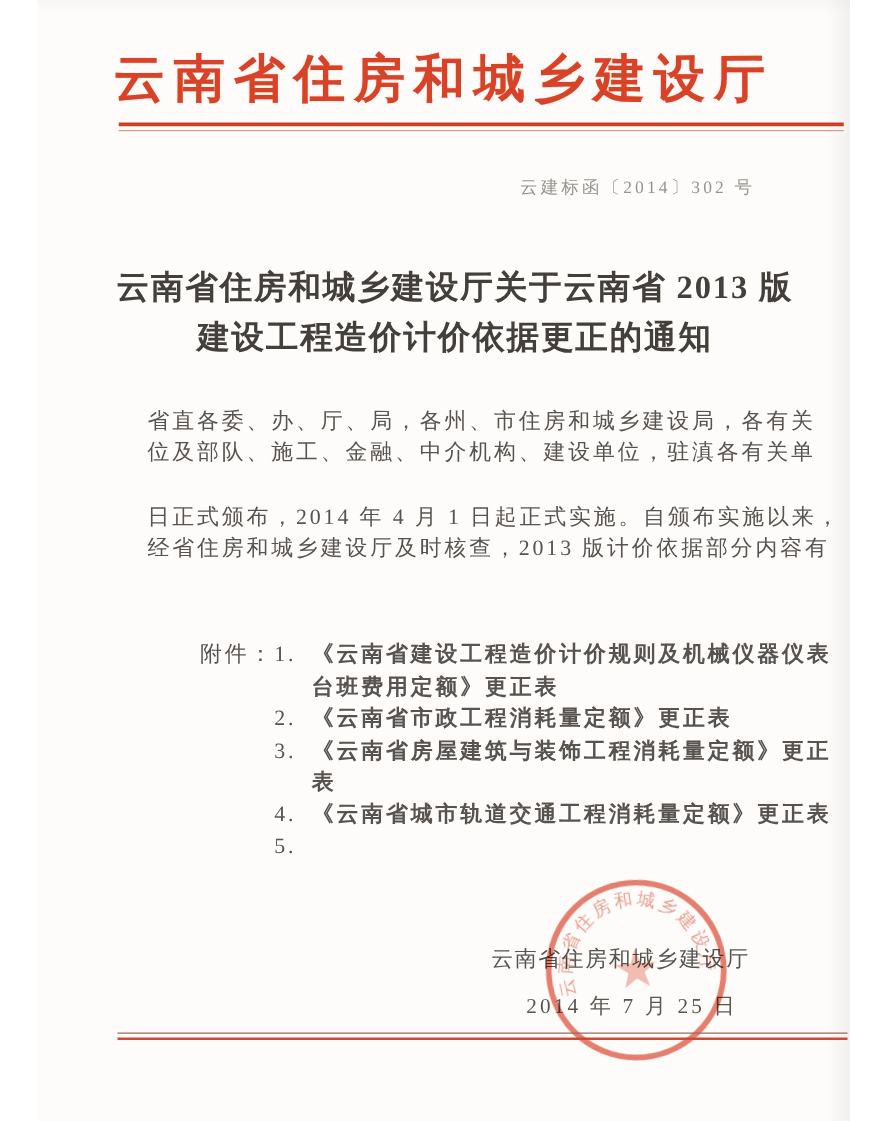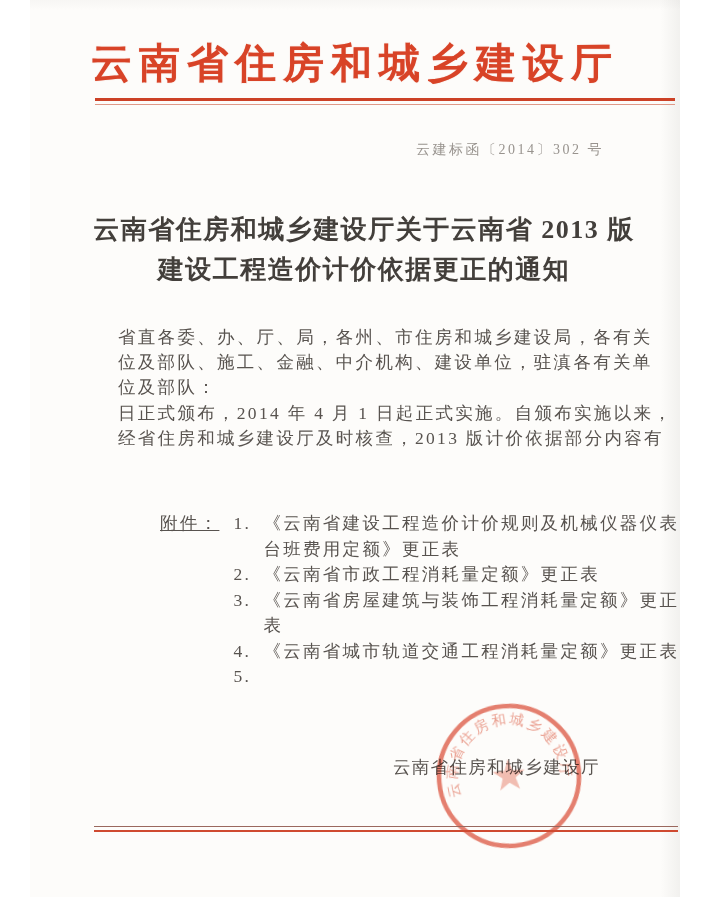--- a/index.html
+++ b/index.html
@@ -48,25 +48,25 @@
   .body-para{top:401px;}
   .indent{padding-left:39px;}
   
   .attachments{
     position:absolute;top:511px;left:130px;
     display:flex;align-items:flex-start;
     font-size:17.5px;color:#58534f;
     letter-spacing:2.3px;line-height:25.5px;
     white-space:nowrap;
   }
-  .att-label{flex:0 0 auto;margin-right:14px;text-decoration:underline;}
+  .att-label{flex:0 0 auto;margin-right:0px;}
   .att-items{display:block;}
   .att-item{display:flex;}
   .att-num{flex:0 0 30px;}
-  .att-lines{display:block;}
+  .att-lines{display:block;font-weight:bold;}
   .att-line{display:block;}
   .att-line:empty{display:none;}
   
   .sig-agency{
     position:absolute;top:755px;left:363px;
     font-size:17.5px;color:#58534f;letter-spacing:1.3px;white-space:nowrap;
   }
   .sig-date{
     position:absolute;top:793px;left:391px;
     font-size:17px;color:#5b5652;letter-spacing:2.5px;white-space:nowrap;
@@ -97,21 +97,20 @@
   <div class="doc-number">云建标函〔2014〕302 号</div>
 
   <div class="title">
     <div>云南省住房和城乡建设厅关于云南省 2013 版</div>
     <div>建设工程造价计价依据更正的通知</div>
   </div>
 
   <div class="textblock salutation">
     <div>省直各委、办、厅、局，各州、市住房和城乡建设局，各有关</div>
     <div>位及部队、施工、金融、中介机构、建设单位，驻滇各有关单</div>
-    <div>位及部队：</div>
   </div>
 
   <div class="textblock body-para">
     <div>日正式颁布，2014 年 4 月 1 日起正式实施。自颁布实施以来，</div>
     <div>经省住房和城乡建设厅及时核查，2013 版计价依据部分内容有</div>
   </div>
 
   <div class="attachments">
     <span class="att-label">附件：</span>
     <div class="att-items">
@@ -143,20 +142,21 @@
 
         </span>
       </div>
       <div class="att-item">
         <span class="att-num">5.</span>
       </div>
     </div>
   </div>
 
   <div class="sig-agency">云南省住房和城乡建设厅</div>
+  <div class="sig-date">2014 年 7 月 25 日</div>
 
   <svg class="seal" viewBox="0 0 150 150">
     <defs>
       <path id="sealArc" d="M 26.1,92.8 A 52,52 0 1 1 123.9,92.8" fill="none"></path>
     </defs>
     <circle cx="75" cy="75" r="70" fill="none" stroke="#dd5038" stroke-width="4.6" opacity="0.78"></circle>
     <polygon points="75,58 79,69.5 91.2,69.7 81.5,77.1 85,88.8 75,81.8 65,88.8 68.5,77.1 58.8,69.7 71,69.5" fill="#e05a40" opacity="0.42"></polygon>
     <text font-size="14.5" fill="#dd5a40" opacity="0.62" letter-spacing="2.5" font-family="Liberation Serif, DejaVu Serif, serif">
       <textPath href="#sealArc" startOffset="2">云南省住房和城乡建设厅</textPath>
     </text>

